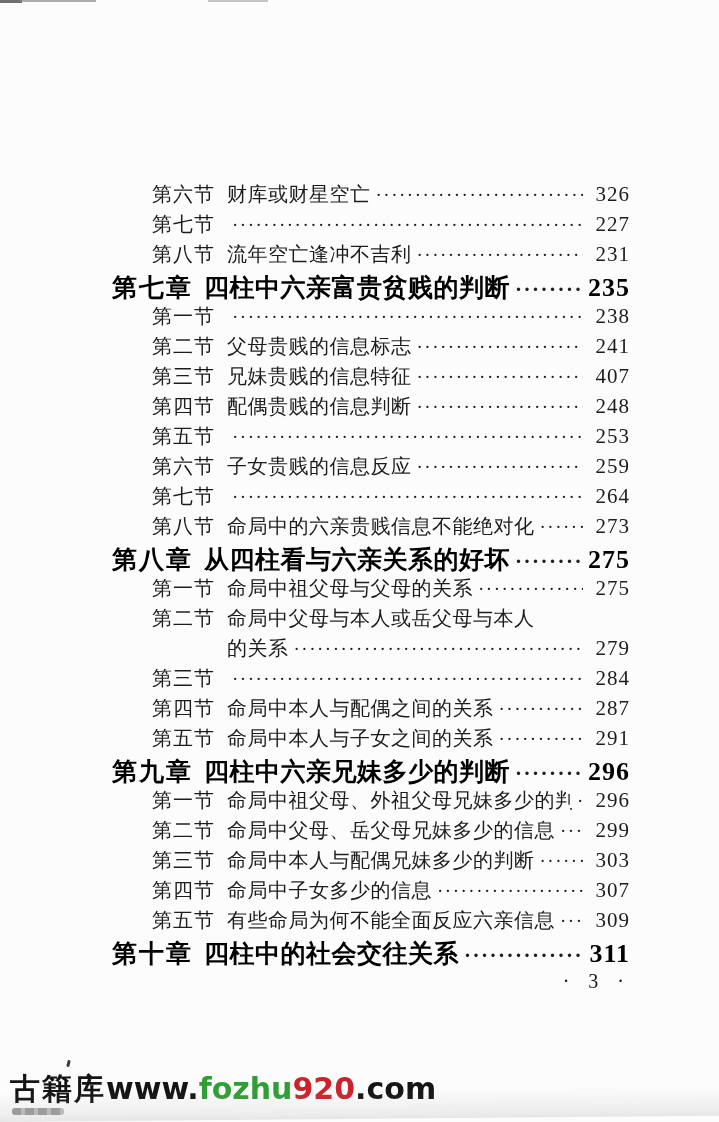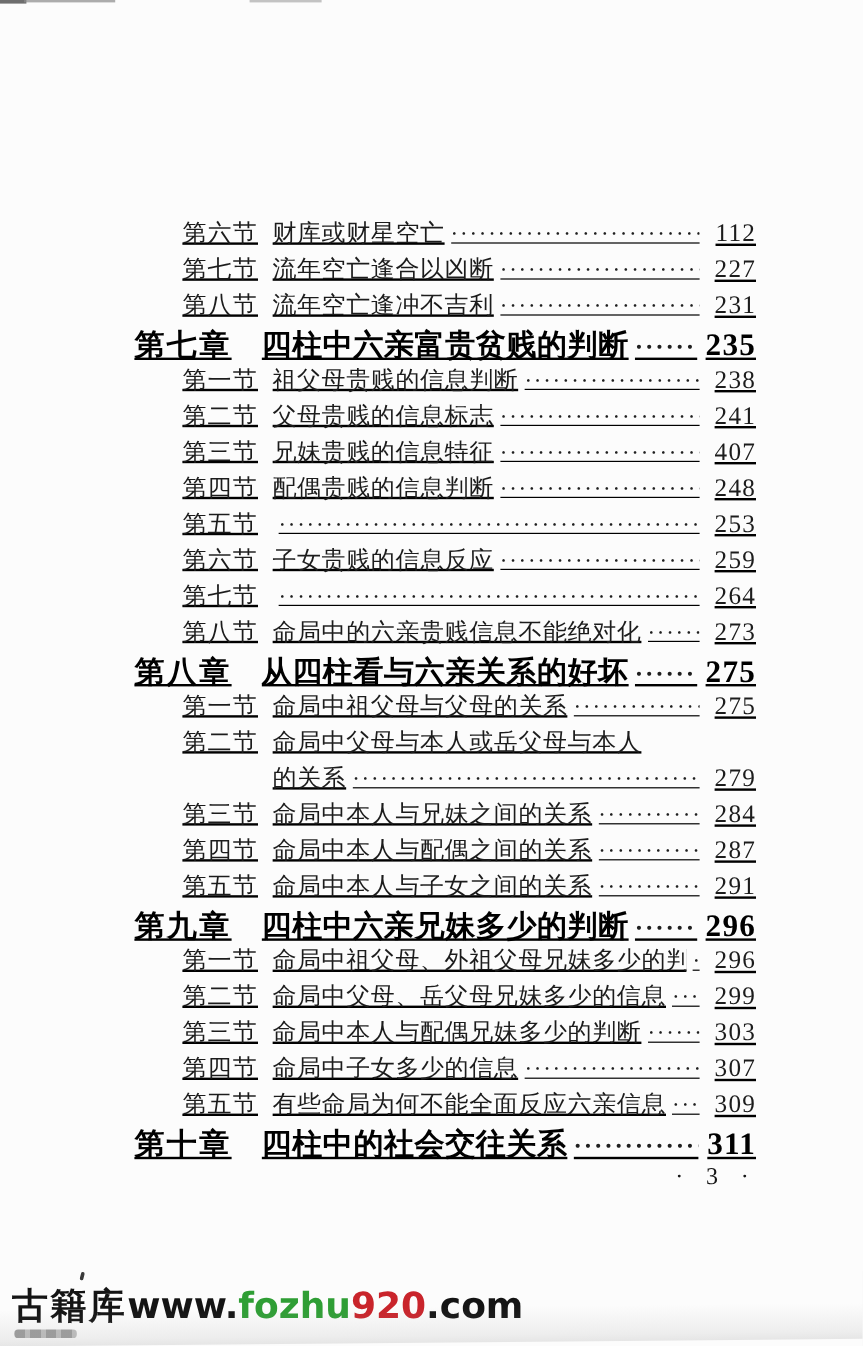--- a/index.html
+++ b/index.html
@@ -19,27 +19,27 @@
   .art-top-2 { position: absolute; left: 20px; top: 0; width: 76px; height: 2px; background: #8a8a8a; opacity: .7; }
   .art-top-3 { position: absolute; left: 208px; top: 0; width: 60px; height: 2px; background: #9d9d9d; opacity: .6; }
   .art-tick  { position: absolute; left: 67px; top: 1060px; width: 3px; height: 7px; background: #3a3a3a; transform: rotate(14deg); border-radius: 2px; }
   .art-smudge { position: absolute; left: 12px; top: 1108px; width: 52px; height: 7px; border-radius: 3px;
     background: repeating-linear-gradient(90deg, #4c4c4c 0 9px, #8c8c8c 9px 13px); opacity: .55; filter: blur(.4px); }
   .bottom-shade { position: absolute; left: 0; bottom: 0; width: 100%; height: 30px;
     background: linear-gradient(to bottom, rgba(160,160,160,0) 0%, rgba(160,160,160,.16) 80%, rgba(150,150,150,.22) 100%);
     transform: skewY(-0.5deg); transform-origin: left bottom; }
 
   
-  .toc { position: absolute; left: 112px; top: 181px; width: 518px; text-decoration: underline; }
+  .toc { position: absolute; left: 112px; top: 181px; width: 518px; }
   .row { display: flex; align-items: baseline; height: 30px; font-size: 20px; color: #1c1c1c; white-space: nowrap; }
   .row.chapter { height: 32px; font-size: 25px; font-weight: bold; color: #000; }
   .row.section, .row.continuation { padding-left: 40px; }
   .row.continuation { padding-left: 115px; }
   .label { flex: none; width: 68px; margin-right: 7px; letter-spacing: 1px; }
-  .chapter .label { width: 80px; margin-right: 26px; letter-spacing: 2px; }
+  .chapter .label { width: 80px; margin-right: 12px; letter-spacing: 2px; }
   .title { flex: 0 1 auto; overflow: hidden; letter-spacing: .5px; }
   .leader { flex: 1 1 6px; min-width: 6px; overflow: hidden; white-space: nowrap;
     margin: 0 7px 0 5px; font-size: 19px; letter-spacing: 1.5px; color: #1f1f1f; }
   .chapter .leader { font-size: 21px; }
   .pageno { flex: none; min-width: 40px; text-align: right; font-size: 21px; letter-spacing: 1px; }
   .chapter .pageno { font-size: 26px; }
 
   .folio { position: absolute; top: 970px; right: 88px; font-size: 20px; color: #161616; letter-spacing: 7px; }
 
   
@@ -57,43 +57,41 @@
 
   <div class="art-top-1"></div>
   <div class="art-top-2"></div>
   <div class="art-top-3"></div>
 
   <div class="toc" id="toc">
       <div class="row section">
         <span class="label">第六节</span>
         <span class="title">财库或财星空亡</span>
         <span class="leader">··························································································</span>
-        <span class="pageno">112</span>
+        <span class="pageno">326</span>
       </div>
       <div class="row section">
         <span class="label">第七节</span>
-        <span class="title">流年空亡逢合以凶断</span>
         <span class="leader">··························································································</span>
         <span class="pageno">227</span>
       </div>
       <div class="row section">
         <span class="label">第八节</span>
         <span class="title">流年空亡逢冲不吉利</span>
         <span class="leader">··························································································</span>
         <span class="pageno">231</span>
       </div>
       <div class="row chapter">
         <span class="label">第七章</span>
         <span class="title">四柱中六亲富贵贫贱的判断</span>
         <span class="leader">··························································································</span>
         <span class="pageno">235</span>
       </div>
       <div class="row section">
         <span class="label">第一节</span>
-        <span class="title">祖父母贵贱的信息判断</span>
         <span class="leader">··························································································</span>
         <span class="pageno">238</span>
       </div>
       <div class="row section">
         <span class="label">第二节</span>
         <span class="title">父母贵贱的信息标志</span>
         <span class="leader">··························································································</span>
         <span class="pageno">241</span>
       </div>
       <div class="row section">
@@ -146,21 +144,20 @@
         <span class="label">第二节</span>
         <span class="title">命局中父母与本人或岳父母与本人</span>
       </div>
       <div class="row continuation">
         <span class="title">的关系</span>
         <span class="leader">··························································································</span>
         <span class="pageno">279</span>
       </div>
       <div class="row section">
         <span class="label">第三节</span>
-        <span class="title">命局中本人与兄妹之间的关系</span>
         <span class="leader">··························································································</span>
         <span class="pageno">284</span>
       </div>
       <div class="row section">
         <span class="label">第四节</span>
         <span class="title">命局中本人与配偶之间的关系</span>
         <span class="leader">··························································································</span>
         <span class="pageno">287</span>
       </div>
       <div class="row section">

